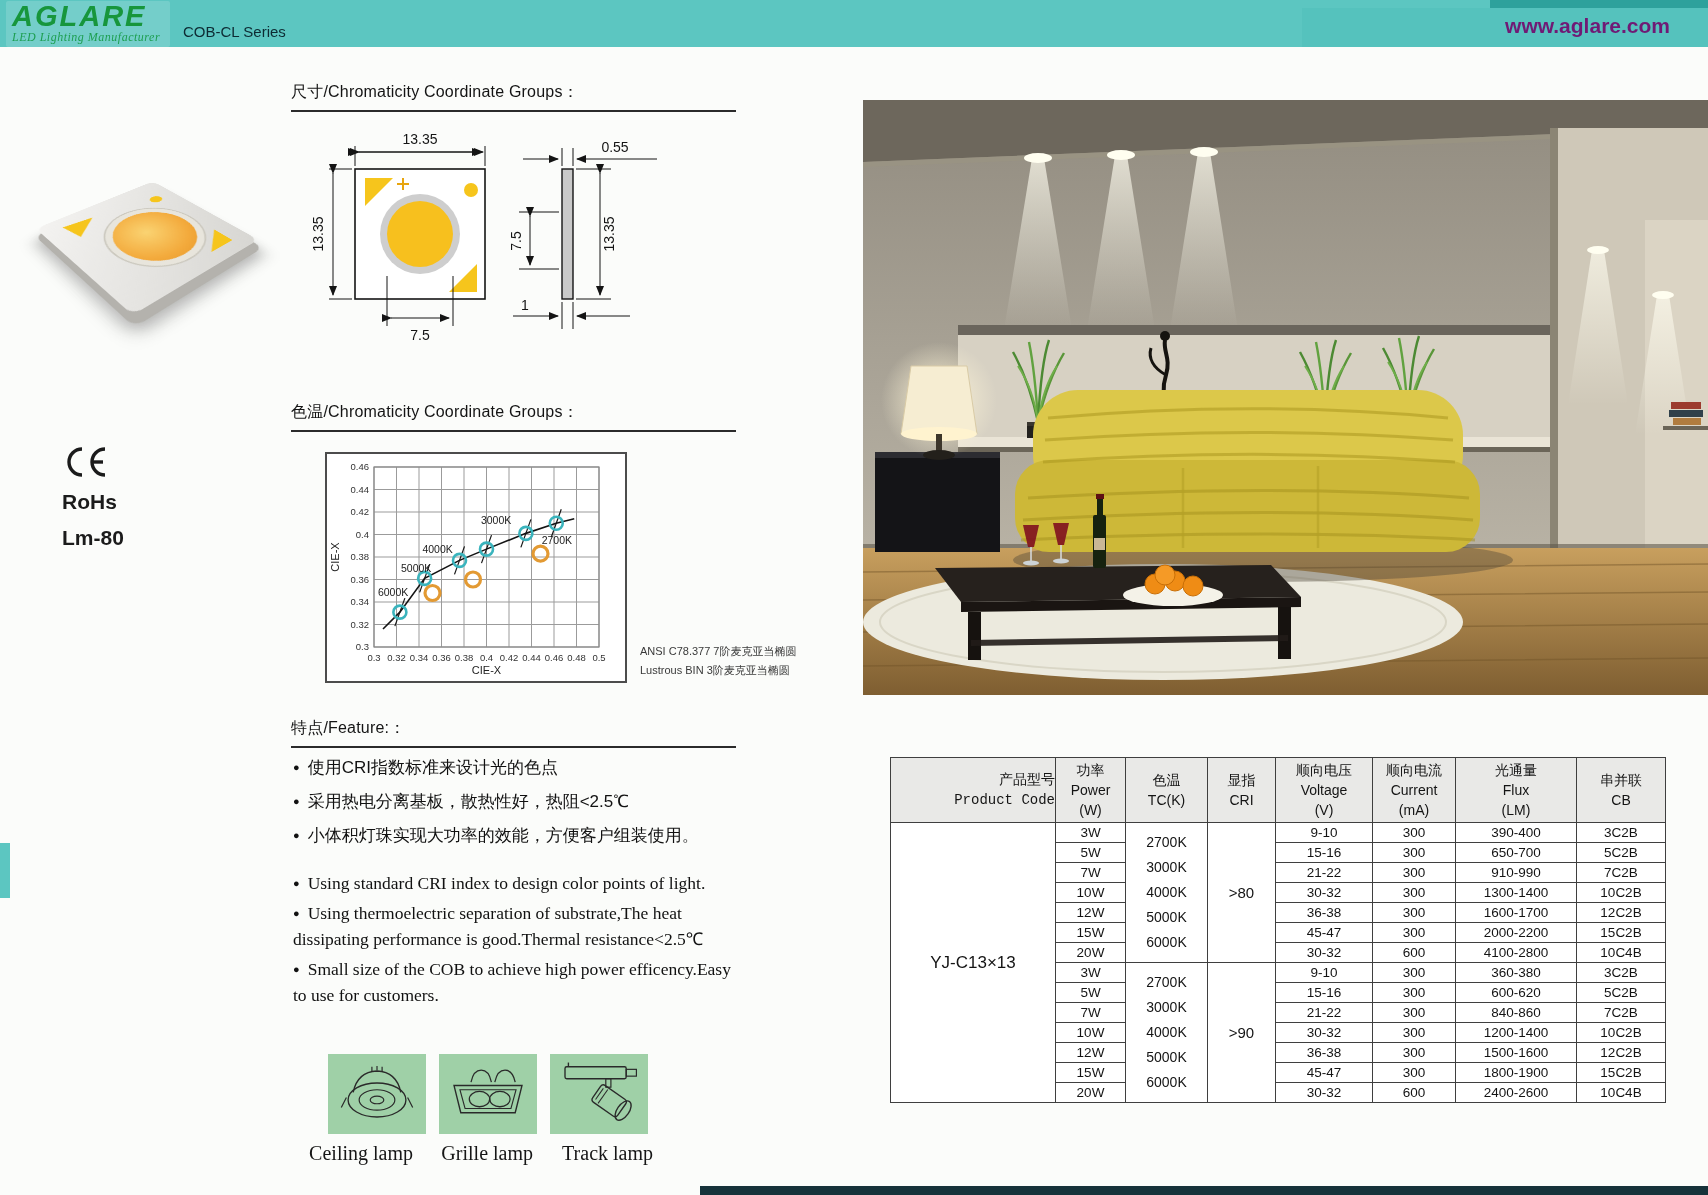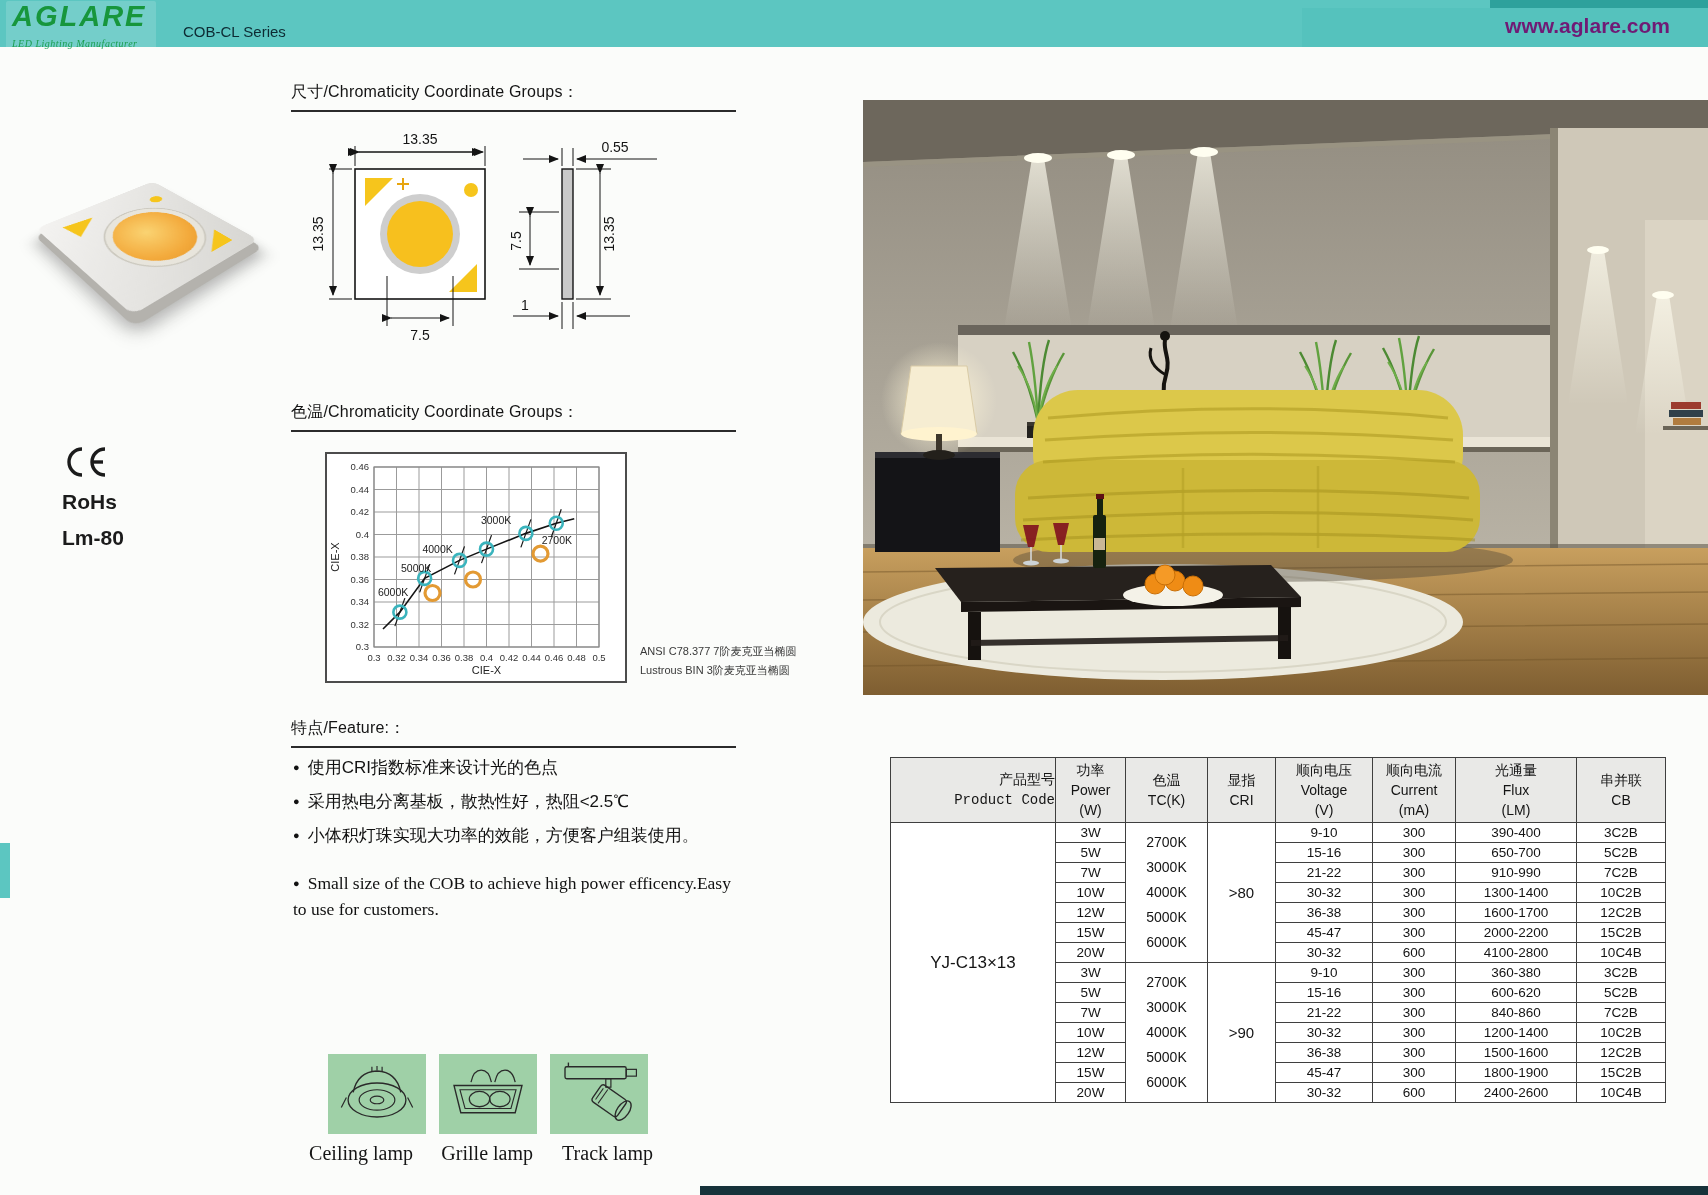--- a/index.html
+++ b/index.html
@@ -3,21 +3,21 @@
 <meta charset="utf-8">
 <style>
   html,body{margin:0;padding:0;background:#e8e8e8;}
   .page{position:relative;width:1708px;height:1195px;background:#fbfcfa;overflow:hidden;
         font-family:"Liberation Sans",sans-serif;color:#1a1a1a;}
   
   .header{position:absolute;left:0;top:0;width:100%;height:47px;background:#5cc6c1;}
   .corner-strip{position:absolute;right:0;top:0;width:218px;height:10px;background:#2ea19c;}
   .logo{position:absolute;left:6px;top:1px;padding:1px 10px 2px 6px;background:rgba(255,255,255,.15);border-radius:2px;}
   .logo-title{font-size:29px;font-weight:900;font-style:italic;letter-spacing:2px;color:#17963c;line-height:28px;}
-  .logo-sub{font-size:10px;font-style:italic;color:#1d9f51;font-family:"Liberation Serif",serif;letter-spacing:.5px;margin-top:8px;}
+  .logo-sub{font-size:12px;font-style:italic;color:#1d9f51;font-family:"Liberation Serif",serif;letter-spacing:.5px;}
   .series{position:absolute;left:183px;top:23px;font-size:15px;color:#0d2b33;}
   .web-box{position:absolute;right:0;top:8px;width:406px;height:39px;background:#55c2bd;}
   .website{position:absolute;right:38px;top:6px;font-size:21px;font-weight:bold;color:#701a75;cursor:pointer;text-align:right;}
   
   .chip{position:absolute;left:38px;top:135px;width:230px;height:200px;}
   .chip-body{position:absolute;left:28px;top:20px;width:158px;height:158px;border-radius:10px;
      background:linear-gradient(135deg,#f4f3f1,#d7d6d2);
      transform:perspective(430px) rotateX(55deg) rotateZ(-40deg);
      box-shadow:-7px 11px 0 #b4b2ad,-12px 18px 16px rgba(40,40,40,.35);}
   .chip-les{position:absolute;left:37px;top:37px;width:84px;height:84px;border-radius:50%;
@@ -229,20 +229,22 @@
   </div>
 
   <div class="sec-title" style="left:291px;top:718px;">特点/Feature:：</div>
 
   <ul class="feat-ul feat-zh" id="feat-zh">
       <li>使用CRI指数标准来设计光的色点</li>
       <li>采用热电分离基板，散热性好，热阻&lt;2.5℃</li>
       <li>小体积灯珠实现大功率的效能，方便客户组装使用。</li>
     </ul>
   <ul class="feat-ul feat-en" id="feat-en">
+      <li>Using standard CRI index to design color points of light.</li>
+      <li>Using thermoelectric separation of substrate,The heat dissipating performance is good.Thermal resistance&lt;2.5℃</li>
       <li>Small size of the COB to achieve high power efficency.Easy to use for customers.</li>
     </ul>
 
   <div class="lamps">
     <div class="lamp-box">
       <svg width="86" height="68" viewBox="0 0 100 80">
         <path d="M22,38 Q27,14 50,13 Q73,14 78,38" fill="none" stroke="#2a2a2a" stroke-width="1.6"></path>
         <line x1="44" y1="13" x2="44" y2="8" stroke="#2a2a2a" stroke-width="1.4"></line>
         <line x1="50" y1="12" x2="50" y2="7" stroke="#2a2a2a" stroke-width="1.4"></line>
         <line x1="56" y1="13" x2="56" y2="8" stroke="#2a2a2a" stroke-width="1.4"></line>

